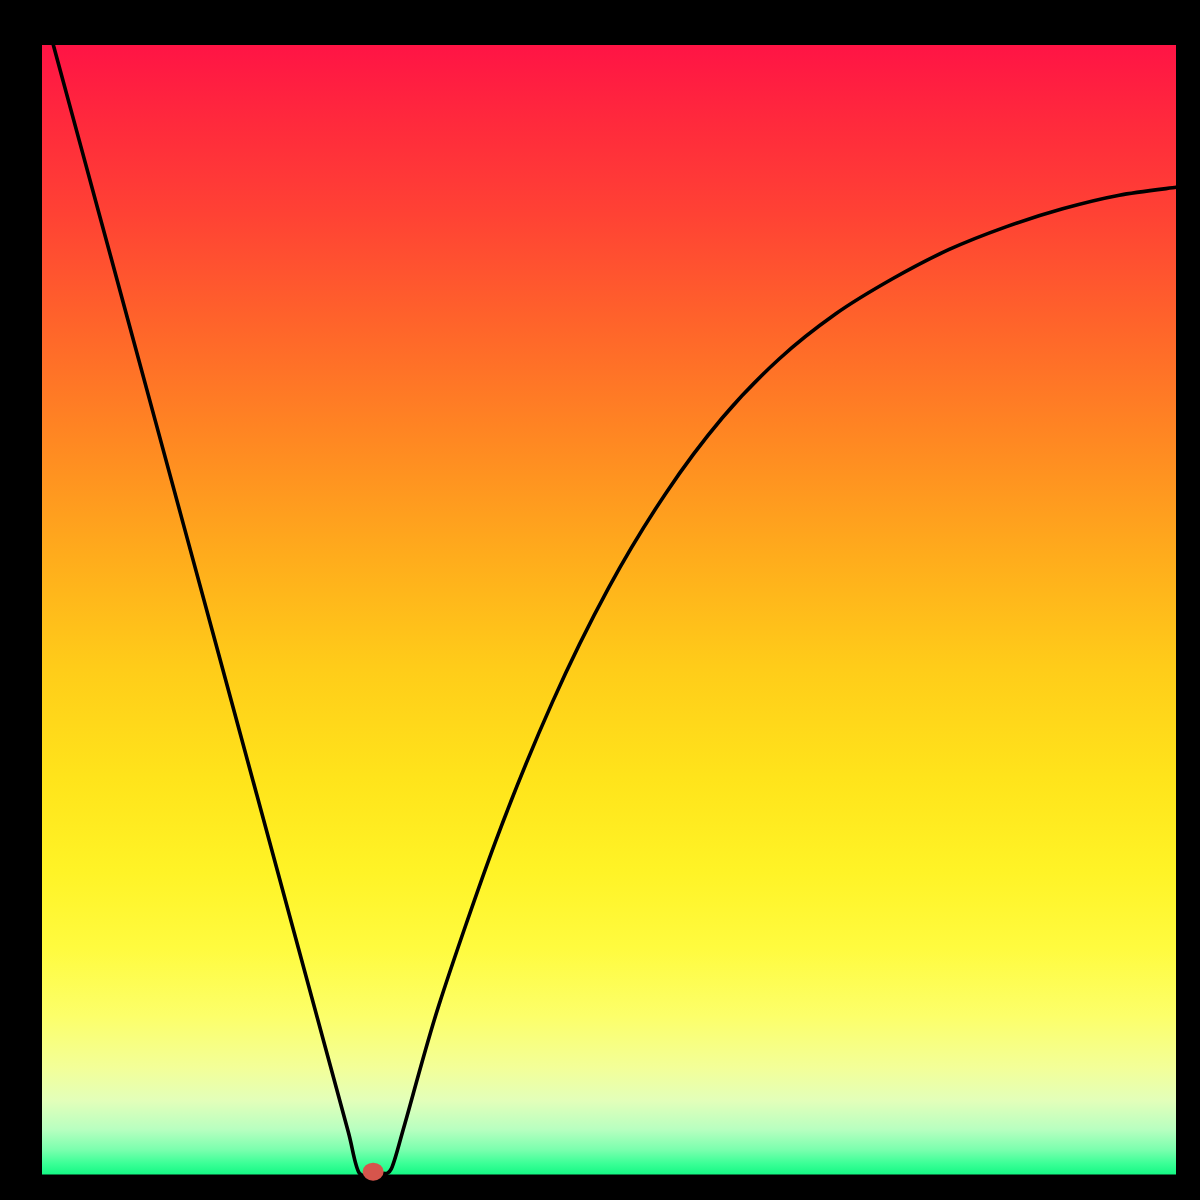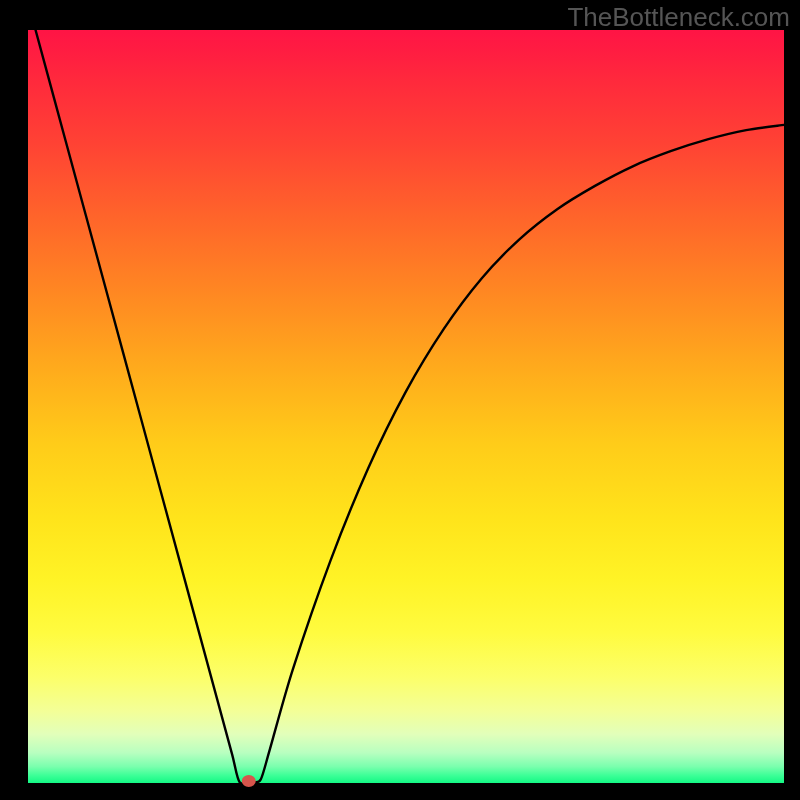--- a/index.html
+++ b/index.html
@@ -35,21 +35,20 @@
     height: 800px;
   }
   svg {
     display: block;
   }
 </style>
 </head>
 <body>
 
 <div class="wrap">
-  <div class="watermark">TheBottleneck.com</div>
 
   <div class="chart-outer">
     <svg id="chart-svg" width="800" height="800" viewBox="0 0 800 800">
       <defs>
         <linearGradient id="bg-grad" x1="0" y1="0" x2="0" y2="1">
             <stop offset="0.00%" stop-color="#ff1445"></stop>
             <stop offset="7.00%" stop-color="#ff2a3c"></stop>
             <stop offset="15.00%" stop-color="#ff4234"></stop>
             <stop offset="25.00%" stop-color="#ff652a"></stop>
             <stop offset="35.00%" stop-color="#ff8822"></stop>

